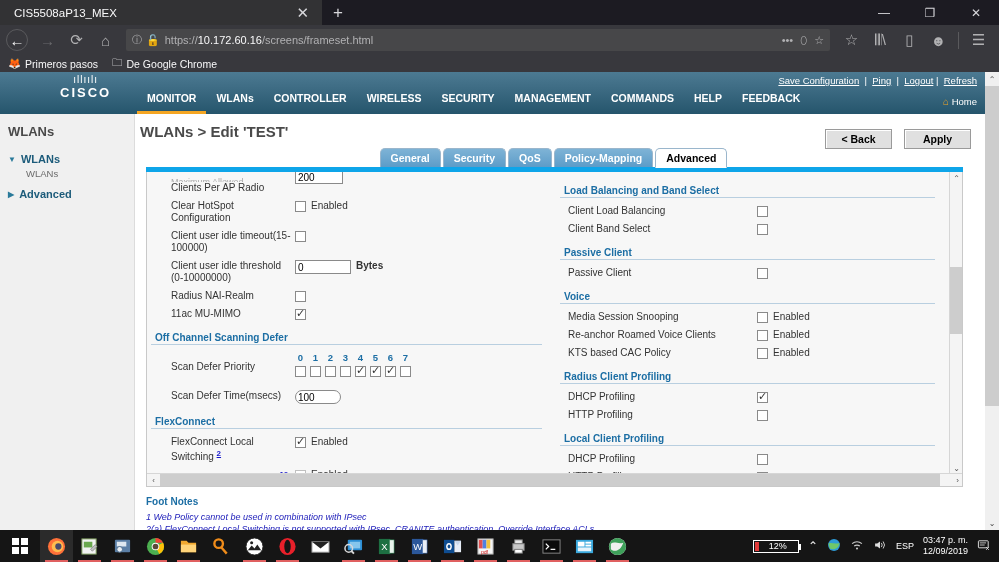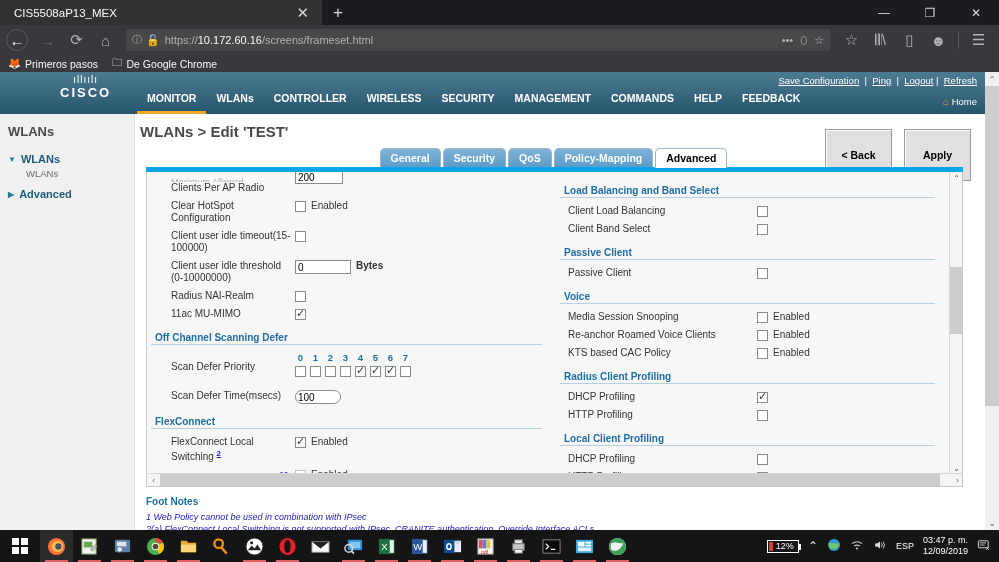--- a/index.html
+++ b/index.html
@@ -81,21 +81,21 @@
                gap:5px; margin-bottom:3px; }
   .side-sub { font-size:9.5px; color:#6b6b6b; margin-left:18px; margin-bottom:9px; }
   .tri-down { color:#2a7a9a; font-size:8px; }
   .tri-right { color:#2a7a9a; font-size:8px; }
 
   .content { flex:1; position:relative; background:#fff; }
   .crumb { font-size:15px; font-weight:bold; color:#4a4a4a; padding:9px 0 0 5px; }
   .btnrow { position:absolute; right:28px; top:15px; display:flex; gap:12px; }
   .wbtn {
     font-size:10.5px; font-weight:bold; color:#000; background:#e0e0e0;
-    border:1px solid #9a9a9a; padding:19px 0; width:67px; text-align:center;
+    border:1px solid #9a9a9a; padding:3px 0; width:67px; text-align:center;
     box-shadow: inset 1px 1px 0 #fff;
   }
 
   .tabs { display:flex; align-items:flex-end; margin:13px 0 0 11px; height:19px;
           border-bottom:5px solid #0ea5e9; width:817px; position:relative;justify-content:center; }
   .ftab {
     background:linear-gradient(to bottom,#7eb3d6 0%,#5d9cc8 100%);
     color:#fff; font-size:10.5px; font-weight:bold; padding:3px 10px 3px 10px;
     border:1px solid #9ab6cc; border-bottom:none;
     border-radius:5px 5px 0 0; margin-right:2px; line-height:12px;
@@ -175,21 +175,21 @@
   .tb-item { width:33px; height:32px; display:flex; align-items:center; justify-content:center;
              position:relative; }
   .tb-item.active { background:#2b2b2b; }
   .tb-item .uline { position:absolute; bottom:0; left:5px; width:23px; height:2px; background:#e06060; }
   .ic { width:19px; height:19px; display:block; }
   .tray { margin-left:auto; display:flex; align-items:center; gap:9px; padding-right:8px;
           color:#fff; font-size:9px; }
   .batt { display:flex; align-items:center; border:1px solid #fff; height:13px; padding:0 2px 0 0;
           position:relative; }
   .batt .fill { width:4px; height:9px; background:#e03a3a; margin:0 1px; }
-  .batt .pct { font-size:9px; color:#fff; padding:0 2px; }
+  .batt .pct { font-size:9px; color:#fff; padding:0 9px; }
   .batt::after { content:""; position:absolute; right:-3px; top:3px; width:2px; height:6px; background:#fff; }
   .clock { text-align:center; line-height:11px; font-size:9px; }
   .tray-ico { font-size:12px; color:#e8e8e8; }
 </style>
 </head>
 <body>
 
 <div id="browser">
 
   <div class="titlebar">

